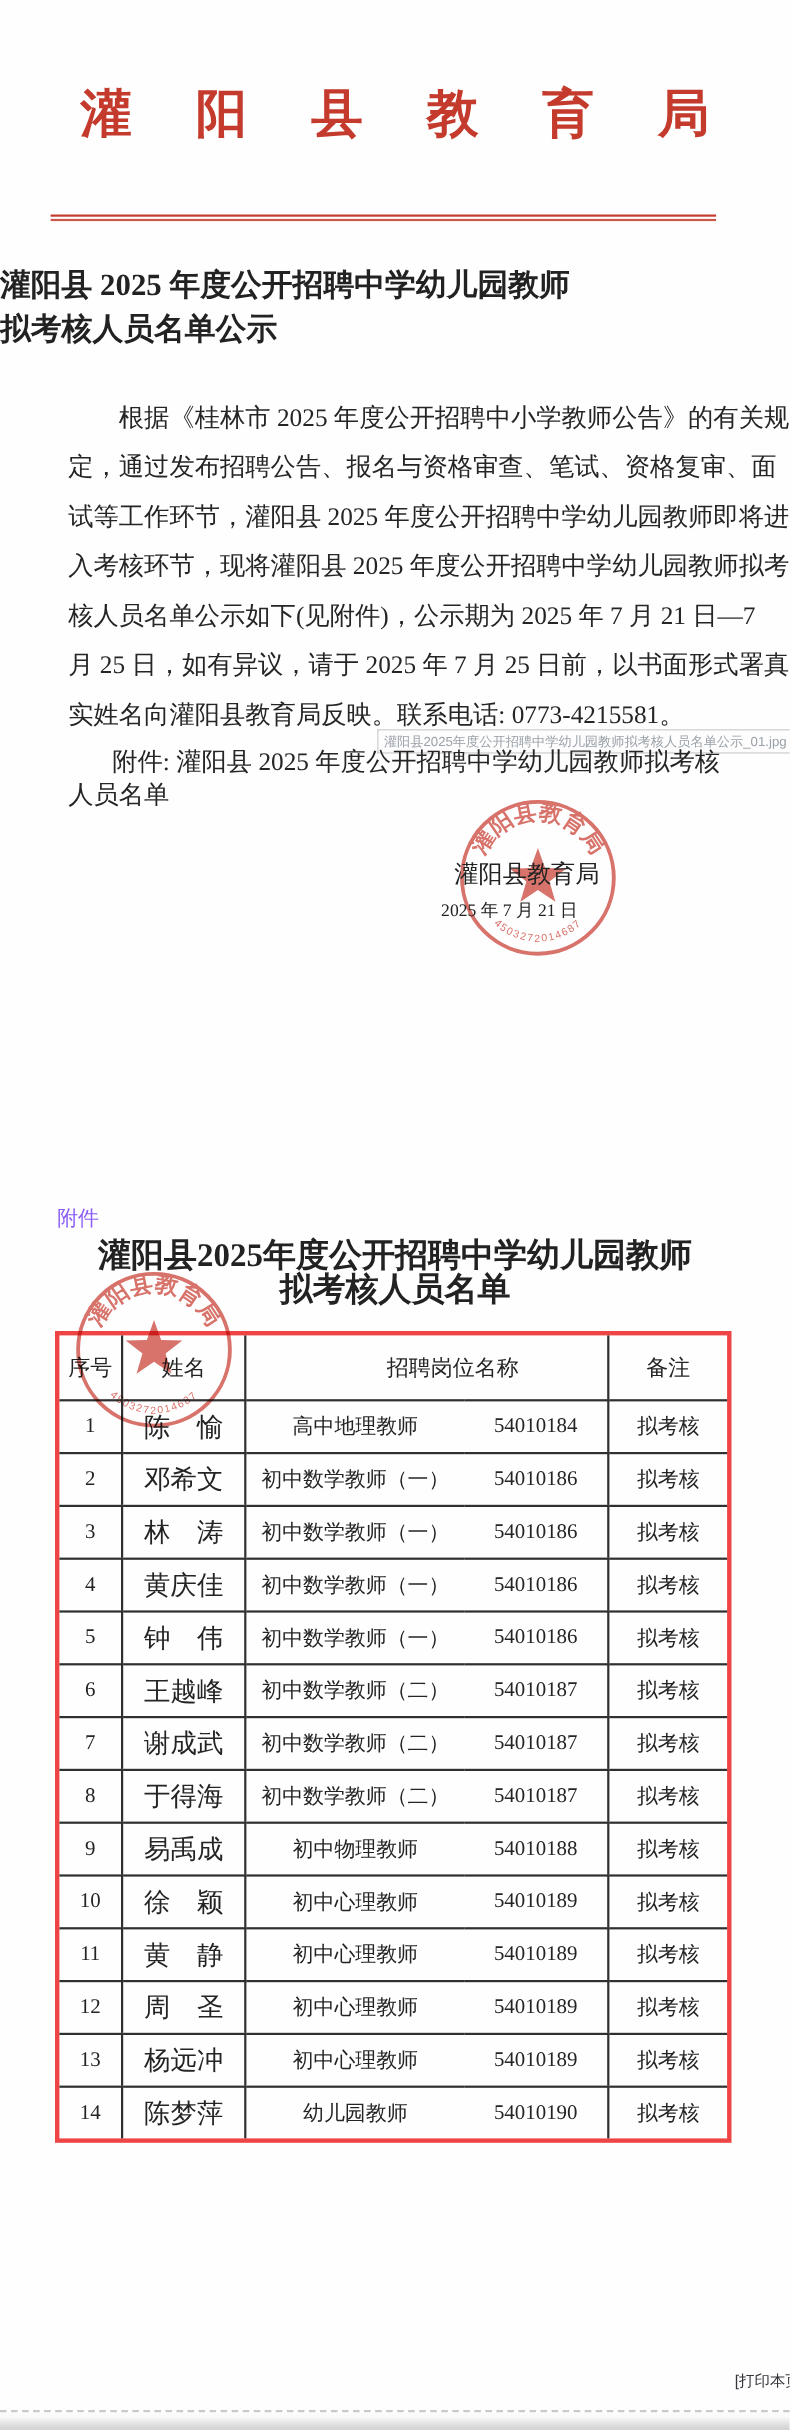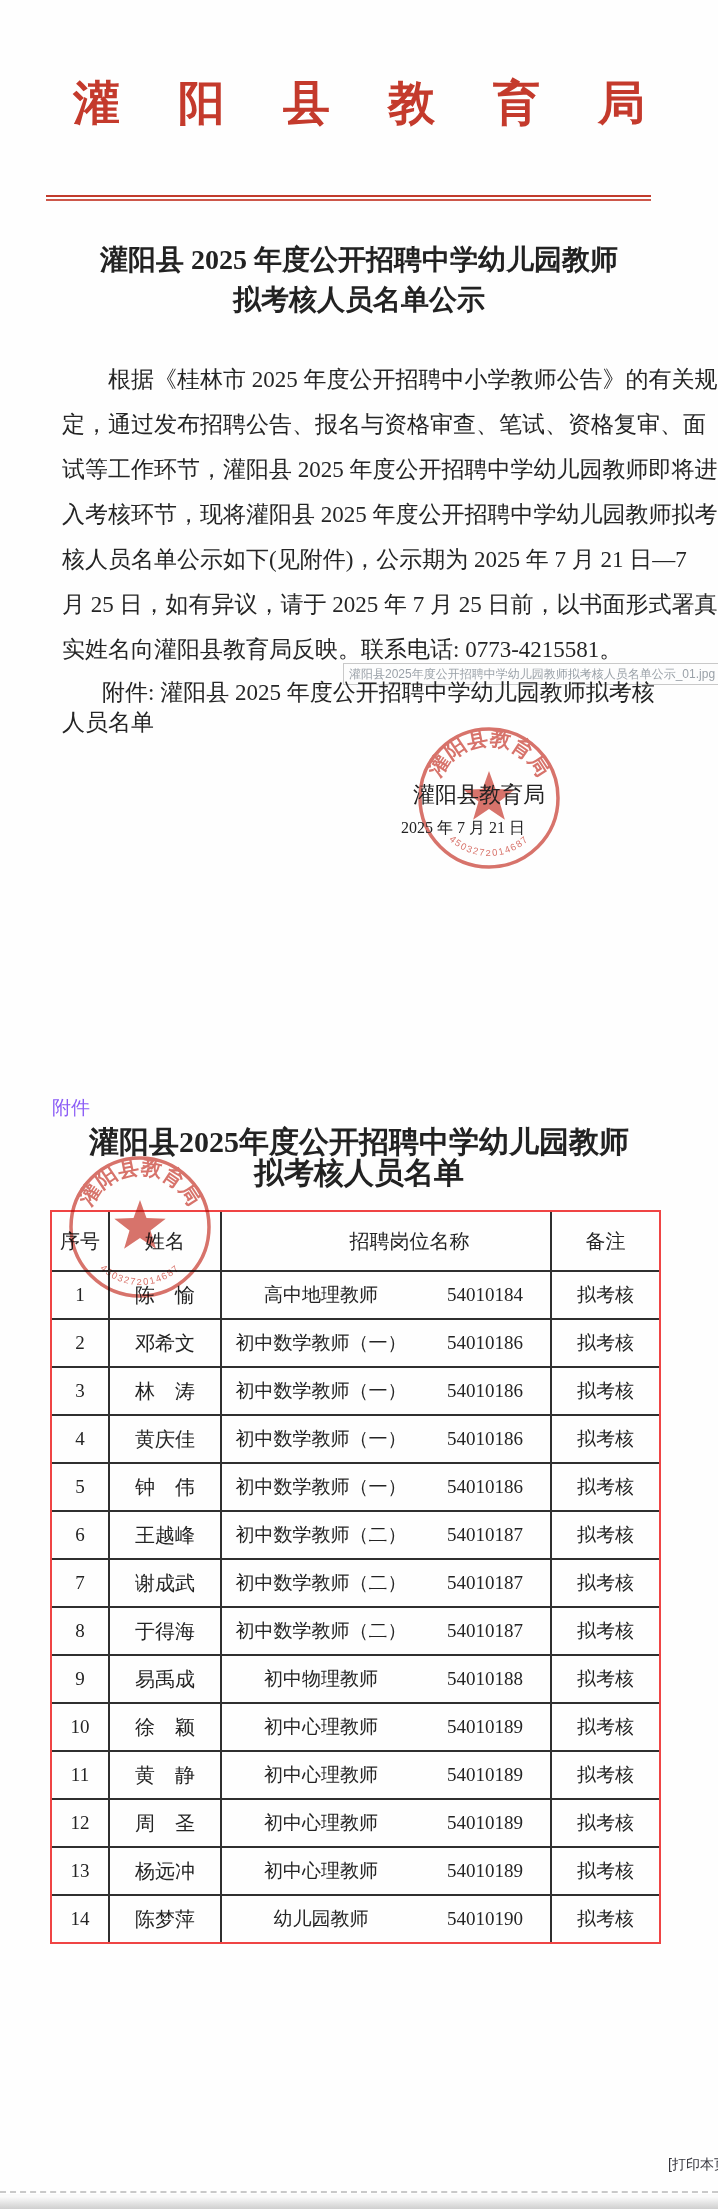--- a/index.html
+++ b/index.html
@@ -11,21 +11,21 @@
   }
   
   .red-header{
     position:absolute;top:72px;left:0;right:0;text-align:center;
     font-size:47px;font-weight:bold;color:#c43a2c;
     letter-spacing:58px;text-indent:58px;white-space:nowrap;
   }
   .red-rule-a{position:absolute;top:195px;left:46px;width:605px;height:2px;background:#c23b2c;}
   .red-rule-b{position:absolute;top:199px;left:46px;width:605px;height:2px;background:#cd574a;}
   
-  .doc-title{position:absolute;top:240px;left:0;right:0;text-align:center;
+  .doc-title{position:absolute;top:240px;left:0;right:0;
     font-size:28px;font-weight:bold;line-height:40px;color:#222;}
   
   .body-para{position:absolute;top:357px;left:62px;width:588px;
     font-size:23px;color:#252525;}
   .body-para .bl{height:45px;line-height:45px;text-align:justify;text-align-last:justify;white-space:nowrap;}
   .body-para .bl.first{text-indent:2em;}
   .body-para .bl.last{text-align:left;text-align-last:left;white-space:normal;}
   
   .tooltip{
     position:absolute;left:343px;top:663px;width:380px;height:22px;z-index:1;
@@ -49,28 +49,28 @@
   .sign-name{position:absolute;top:780px;left:413px;z-index:4;font-size:22px;color:#222;white-space:nowrap;}
   .sign-date{position:absolute;top:818px;left:401px;z-index:4;font-size:16px;color:#222;white-space:nowrap;}
   
   .attach-label{position:absolute;top:1095px;left:52px;font-size:19px;color:#8b5cf6;}
   .attach-title{position:absolute;top:1126px;left:0;right:0;text-align:center;
     font-size:30px;font-weight:bold;line-height:31px;color:#222;}
   
   .roster{position:absolute;left:50px;top:1210px;z-index:2;
     display:grid;grid-template-columns:58px 112px 198px 132px 107px;
     grid-template-rows:58px;grid-auto-rows:48px;
-    border:2px solid #ef4444;background:transparent;
+    border:4px solid #ef4444;background:transparent;
     font-size:19px;color:#242424;}
   .roster>div{display:flex;align-items:center;justify-content:center;box-sizing:border-box;}
   .bR{border-right:2px solid #2f2f2f;}
   .bT{border-top:2px solid #2f2f2f;}
   .h-cell{font-size:20px;}
   .h-pos{grid-column:3/5;padding-left:47px;}
-  .c-name{font-size:20px;}
+  .c-name{font-size:24px;}
   
   .print-link{position:absolute;top:2156px;left:668px;white-space:nowrap;
     font-family:"Liberation Sans","DejaVu Sans",sans-serif;font-size:14px;color:#34343b;}
   .print-rule{position:absolute;top:2191px;left:0;width:718px;border-top:2px dashed #c9c9c9;}
   .bottom-bar{position:absolute;top:2194px;left:0;width:718px;height:15px;
     background:linear-gradient(#fafafa 20%,#e4e4e4 60%,#cfcfcf);}
 </style>
 </head>
 <body>
 

